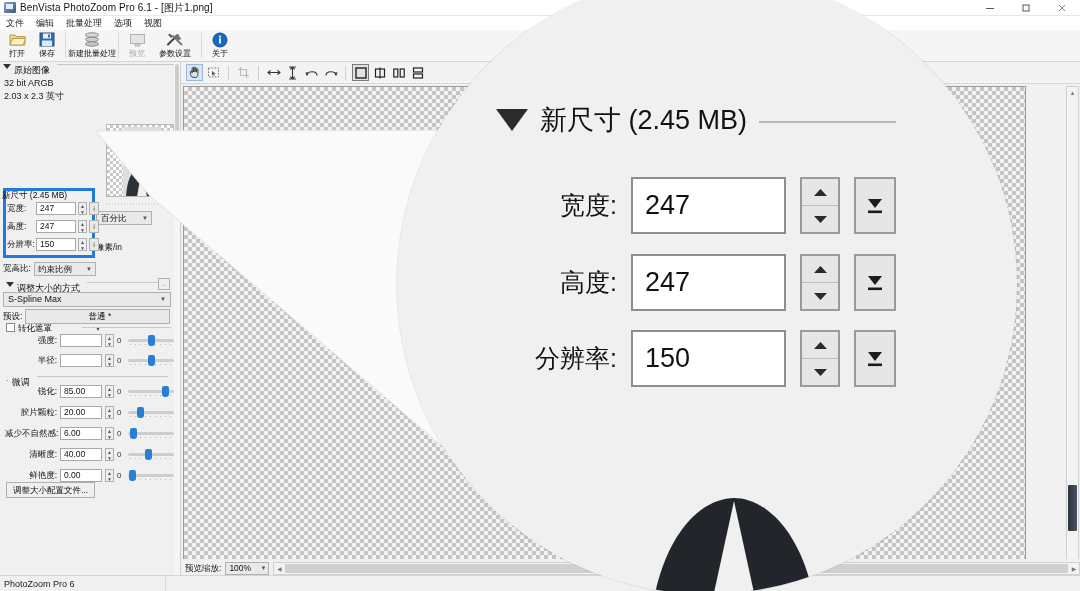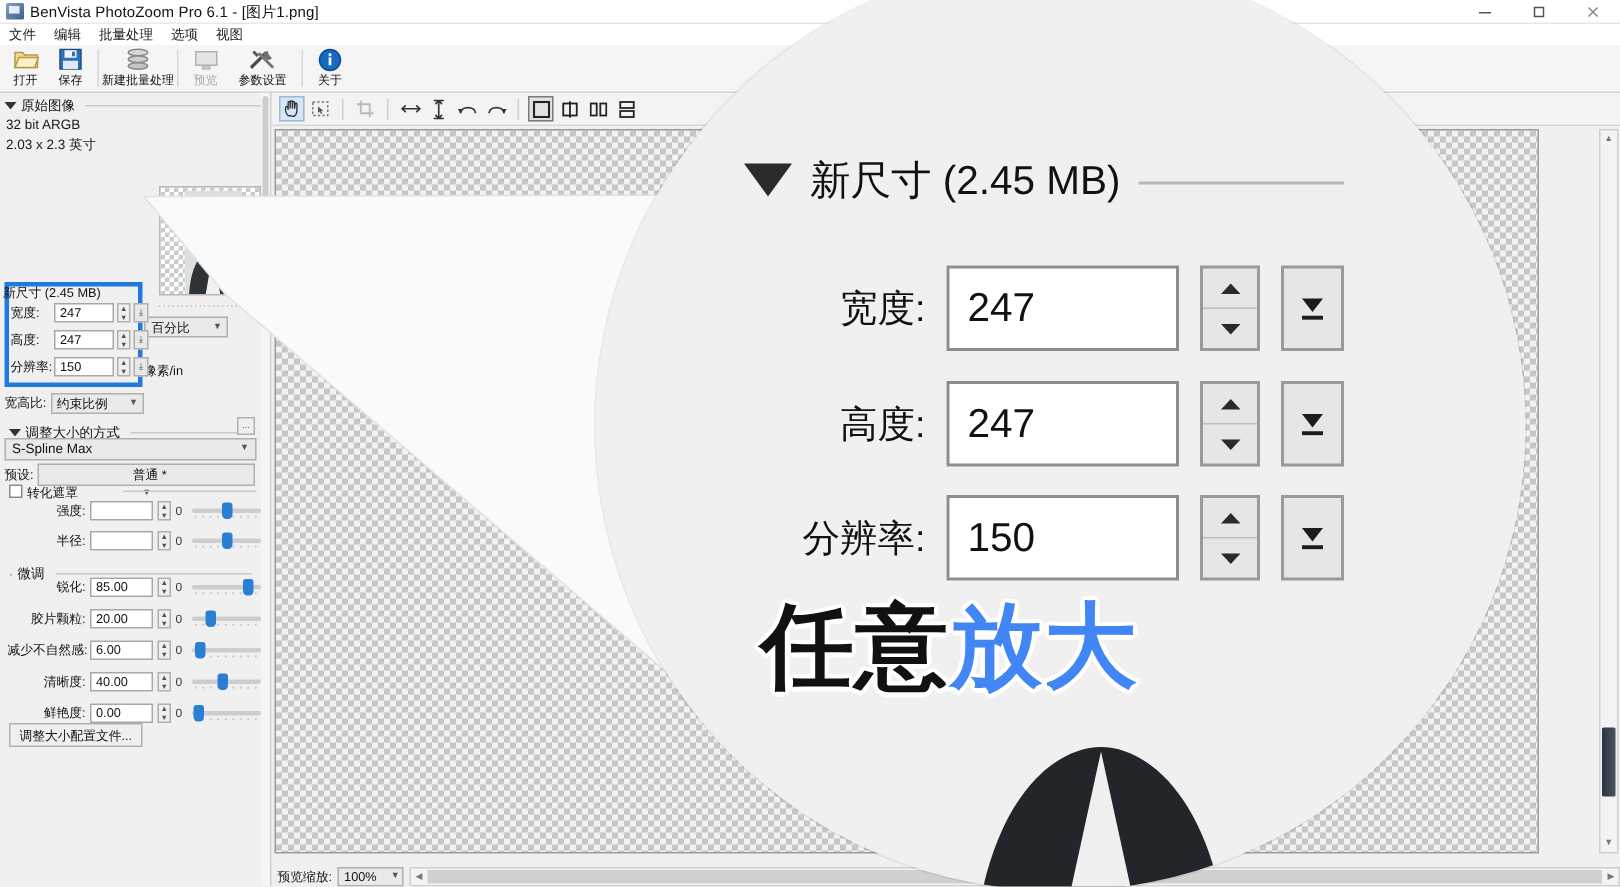--- a/index.html
+++ b/index.html
@@ -123,21 +123,21 @@
     border-right: 1px solid #cfcfcf;
     position: relative;
     overflow: hidden;
     font-size: 9px;
     color: #1a1a1a;
   }
   .lp-scroll { position:absolute; right:0; top:0; width:6px; height:100%; background:#f5f5f5; }
   .lp-scroll .thumb { position:absolute; left:1px; top:2px; width:4px; height:120px; background:#cdcdcd; border-radius:2px; }
 
   .section-head {
-    display: flex; align-items: center;
+    display: flex; 
     gap: 3px;
     padding: 2px 4px 0 3px;
     font-size: 9px;
     color: #111;
     white-space: nowrap;
   }
   .tri {
     width: 0; height: 0;
     border-left: 4px solid transparent;
     border-right: 4px solid transparent;
@@ -901,20 +901,24 @@
         </span>
         <span class="hscroll">
           <span class="harrow">◀</span>
           <span class="hthumb"></span>
           <span class="harrow" style="margin-left:auto;">▶</span>
         </span>
       </div>
     </div>
   </div>
 
+  <div class="statusbar">
+    <div class="status-cell1">PhotoZoom Pro 6</div>
+    <div class="status-cell2"></div>
+  </div>
 
   <svg class="cone" viewBox="0 0 1080 591">
     <path d="M96 131 L470 130 L470 470 L150 196 Z" fill="#fafafa" stroke="#e2e2e2" stroke-width="1"></path>
   </svg>
 
   <div class="magnifier">
     <div class="mag-inner">
 
       <svg class="mag-portrait" viewBox="0 0 210 190" preserveAspectRatio="none">
         <path d="M20 190 C28 92 72 54 105 54 C138 54 182 92 190 190 Z" fill="#22262b"></path>
@@ -989,19 +993,16 @@
           </div>
         </span>
         <span class="mag-lock">
           <svg width="22" height="22" viewBox="0 0 22 22">
             <path d="M4 4 L18 4 L11 13 Z" fill="#1c1c1c"></path>
             <rect x="4" y="15.5" width="14" height="2.6" fill="#1c1c1c"></rect>
           </svg>
         </span>
       </div>
 
-      <div class="mag-slogan">
-        <span class="s1">任意</span><span class="s2">放大</span>
-      </div>
     </div>
   </div>
 
 </div>
 
 </body></html>

